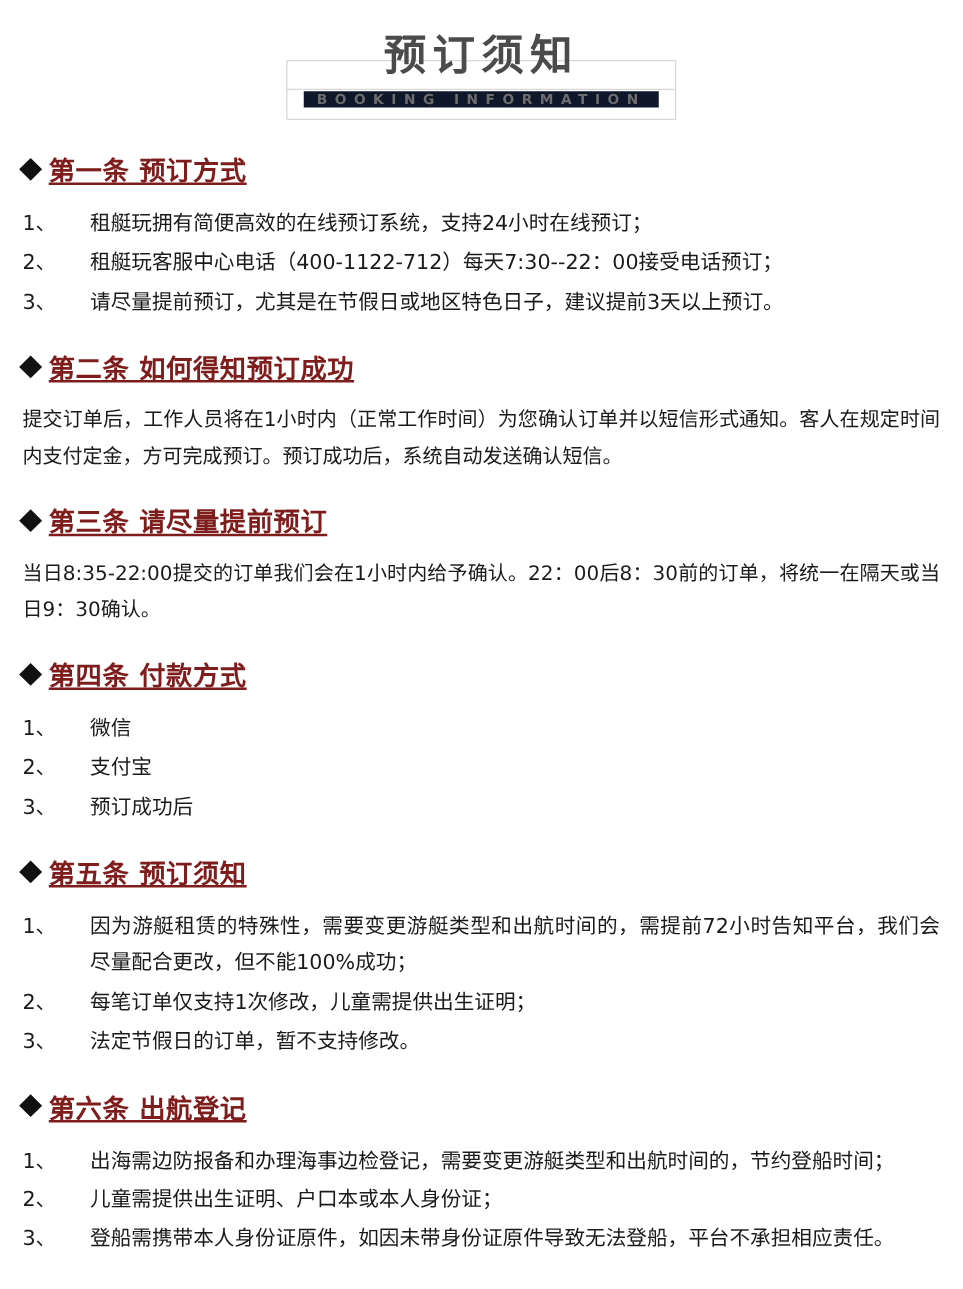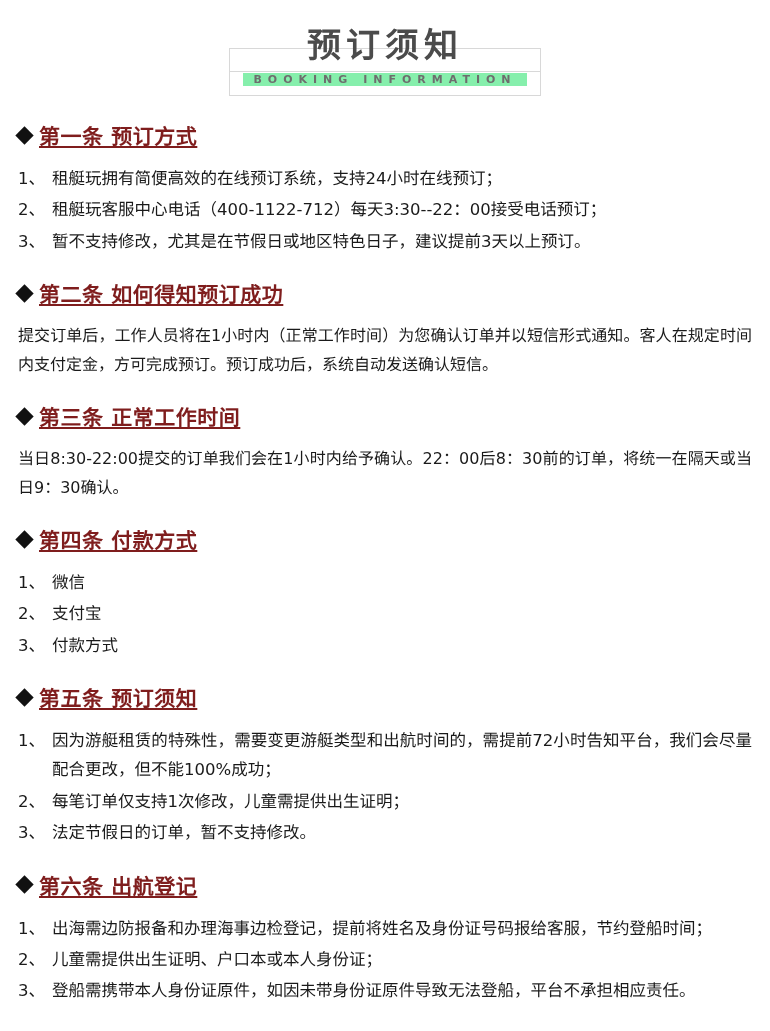--- a/index.html
+++ b/index.html
@@ -47,21 +47,21 @@
   .header-sub-wrap {
     position: relative;
     margin-top: 3px;
     height: 20px;
   }
   .header-sub {
     font-size: 11px;
     letter-spacing: 6px;
     color: #6d6d6d;
     font-weight: 600;
-    background: #86efac;
+    background: #0f172a;
     display: inline-block;
     padding: 0 10px;
     position: relative;
     z-index: 2;
   }
   
   .rule-box {
     position: absolute;
     left: 0;
     right: 0;
@@ -130,20 +130,21 @@
     margin: 0 0 2px 0;
   }
   ol.numlist li .num {
     flex: none;
     width: 34px;
     white-space: nowrap;
   }
   ol.numlist li .txt {
     flex: 1 1 auto;
     text-align: justify;
+    margin-left: 20px;
   }
   .tight li { margin-bottom: 1px; }
 </style>
 </head>
 <body>
 
 <div class="page">
 
   <div class="header">
     <div class="header-inner">
@@ -162,59 +163,59 @@
           <span class="diamond-icon"></span>
           <span class="sec-head-text">第一条  预订方式</span>
         </div>
         <ol class="numlist">
           <li>
             <span class="num">1、</span>
             <span class="txt">租艇玩拥有简便高效的在线预订系统，支持24小时在线预订；</span>
           </li>
           <li>
             <span class="num">2、</span>
-            <span class="txt">租艇玩客服中心电话（400-1122-712）每天3:30--22：00接受电话预订；</span>
-          </li>
-          <li>
-            <span class="num">3、</span>
-            <span class="txt">暂不支持修改，尤其是在节假日或地区特色日子，建议提前3天以上预订。</span>
+            <span class="txt">租艇玩客服中心电话（400-1122-712）每天7:30--22：00接受电话预订；</span>
+          </li>
+          <li>
+            <span class="num">3、</span>
+            <span class="txt">请尽量提前预订，尤其是在节假日或地区特色日子，建议提前3天以上预订。</span>
           </li>
         </ol>
       </div>
       <div class="section">
         <div class="sec-head">
           <span class="diamond-icon"></span>
           <span class="sec-head-text">第二条  如何得知预订成功</span>
         </div>
         <p class="para">提交订单后，工作人员将在1小时内（正常工作时间）为您确认订单并以短信形式通知。客人在规定时间内支付定金，方可完成预订。预订成功后，系统自动发送确认短信。</p>
       </div>
       <div class="section">
         <div class="sec-head">
           <span class="diamond-icon"></span>
-          <span class="sec-head-text">第三条 正常工作时间</span>
-        </div>
-        <p class="para">当日8:30-22:00提交的订单我们会在1小时内给予确认。22：00后8：30前的订单，将统一在隔天或当日9：30确认。</p>
+          <span class="sec-head-text">第三条 请尽量提前预订</span>
+        </div>
+        <p class="para">当日8:35-22:00提交的订单我们会在1小时内给予确认。22：00后8：30前的订单，将统一在隔天或当日9：30确认。</p>
       </div>
       <div class="section">
         <div class="sec-head">
           <span class="diamond-icon"></span>
           <span class="sec-head-text">第四条 付款方式</span>
         </div>
         <ol class="numlist tight">
           <li>
             <span class="num">1、</span>
             <span class="txt">微信</span>
           </li>
           <li>
             <span class="num">2、</span>
             <span class="txt">支付宝</span>
           </li>
           <li>
             <span class="num">3、</span>
-            <span class="txt">付款方式</span>
+            <span class="txt">预订成功后</span>
           </li>
         </ol>
       </div>
       <div class="section">
         <div class="sec-head">
           <span class="diamond-icon"></span>
           <span class="sec-head-text">第五条 预订须知</span>
         </div>
         <ol class="numlist">
           <li>
@@ -232,21 +233,21 @@
         </ol>
       </div>
       <div class="section">
         <div class="sec-head">
           <span class="diamond-icon"></span>
           <span class="sec-head-text">第六条 出航登记</span>
         </div>
         <ol class="numlist">
           <li>
             <span class="num">1、</span>
-            <span class="txt">出海需边防报备和办理海事边检登记，提前将姓名及身份证号码报给客服，节约登船时间；</span>
+            <span class="txt">出海需边防报备和办理海事边检登记，需要变更游艇类型和出航时间的，节约登船时间；</span>
           </li>
           <li>
             <span class="num">2、</span>
             <span class="txt">儿童需提供出生证明、户口本或本人身份证；</span>
           </li>
           <li>
             <span class="num">3、</span>
             <span class="txt">登船需携带本人身份证原件，如因未带身份证原件导致无法登船，平台不承担相应责任。</span>
           </li>
         </ol>

